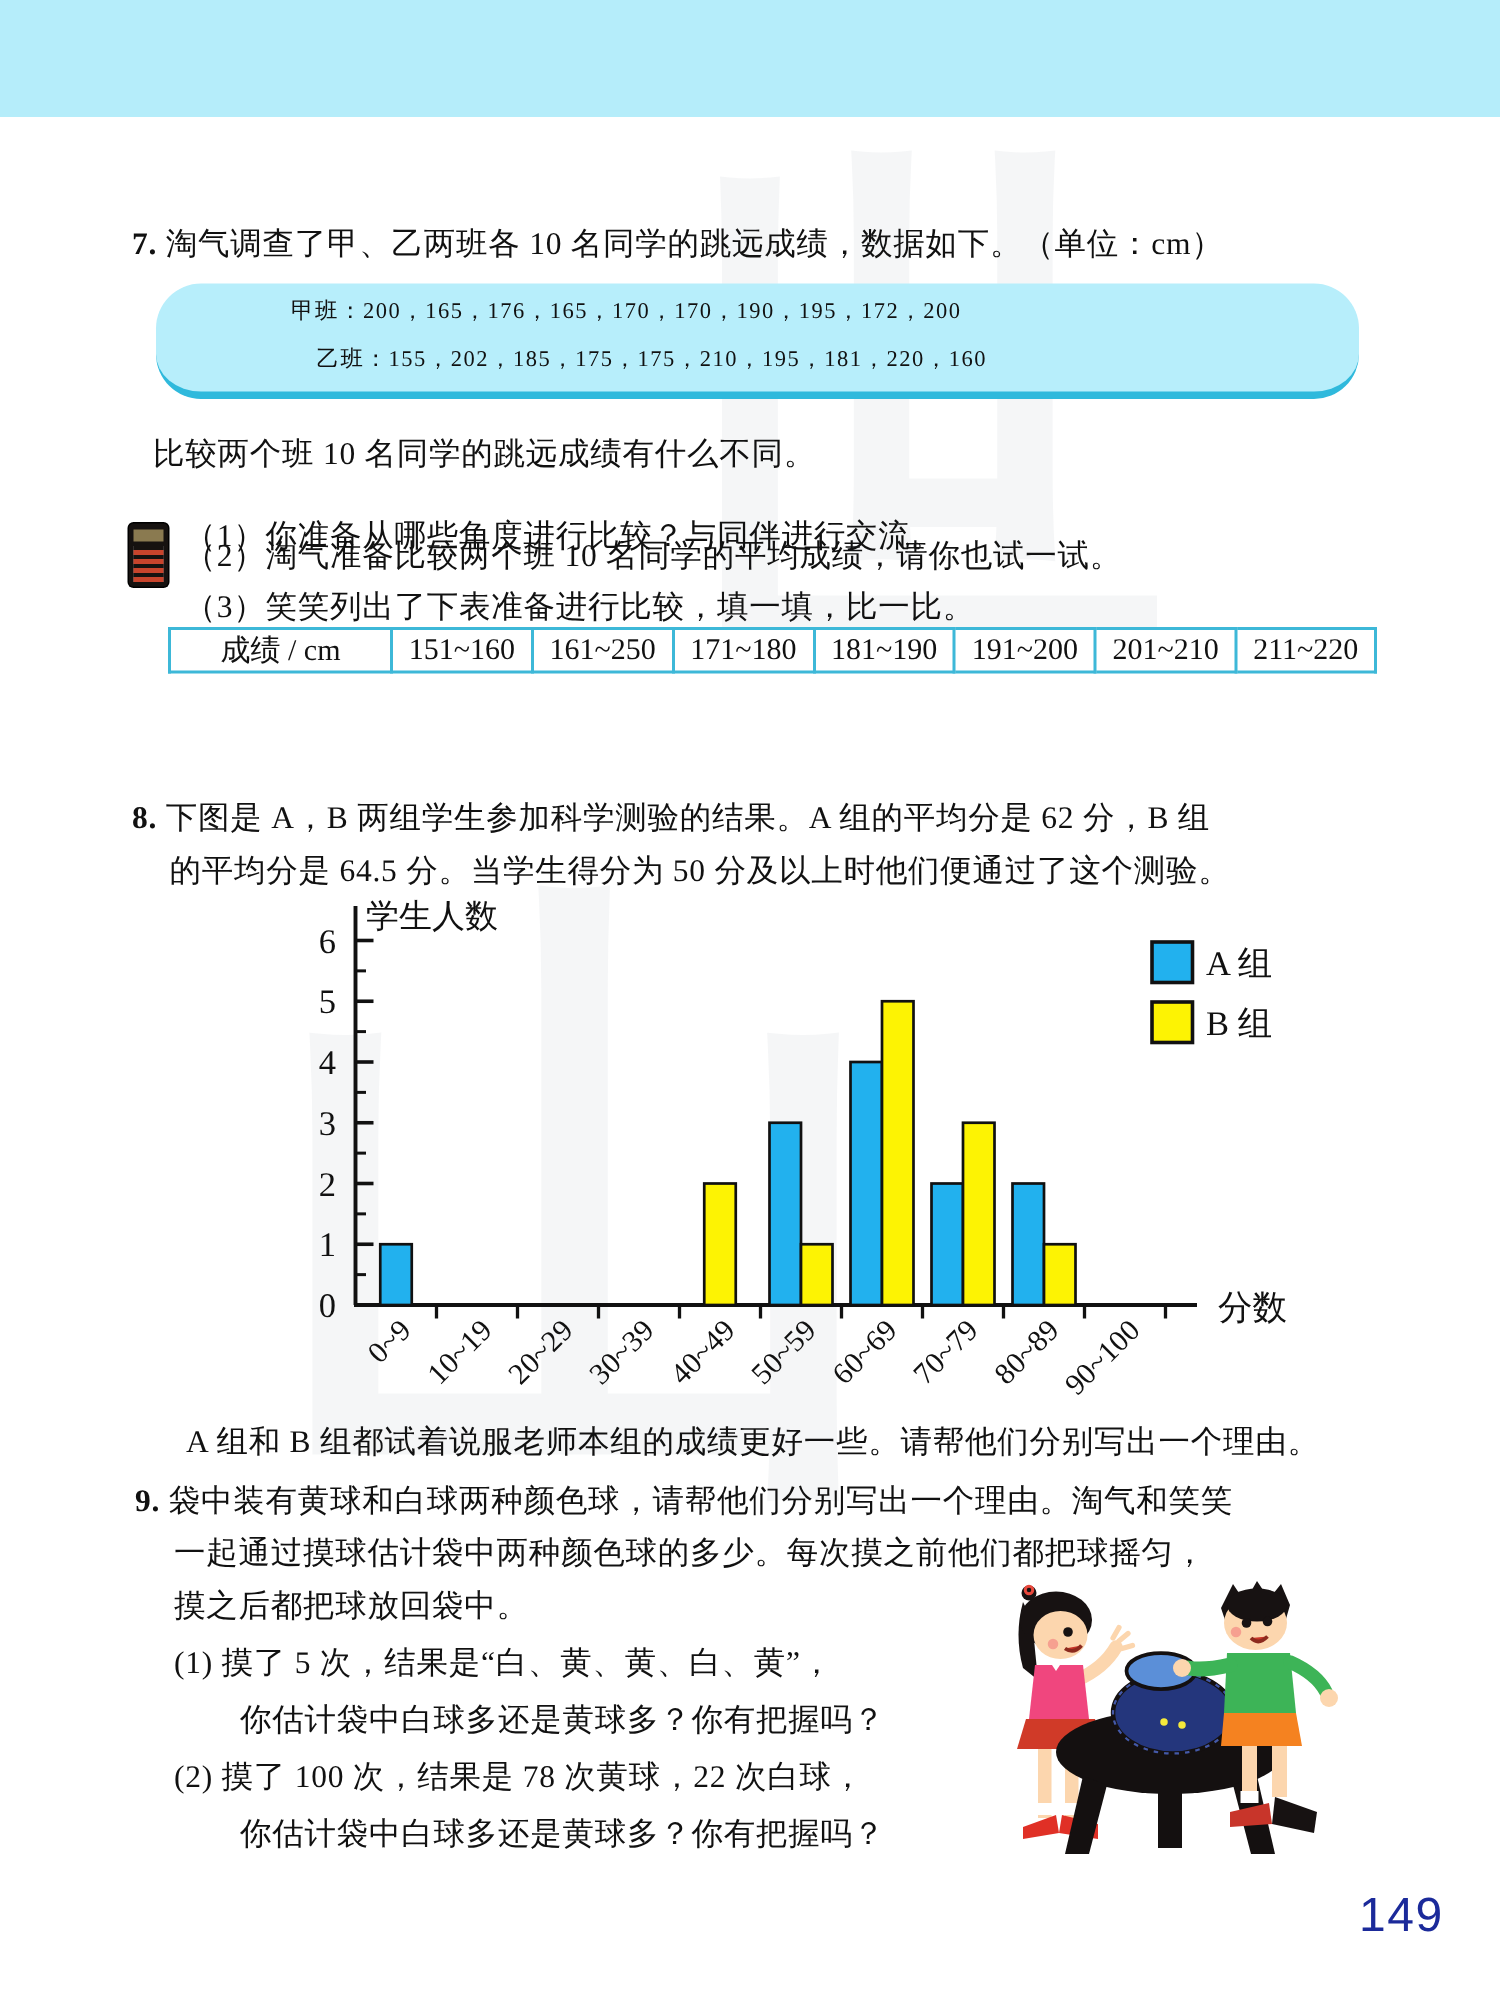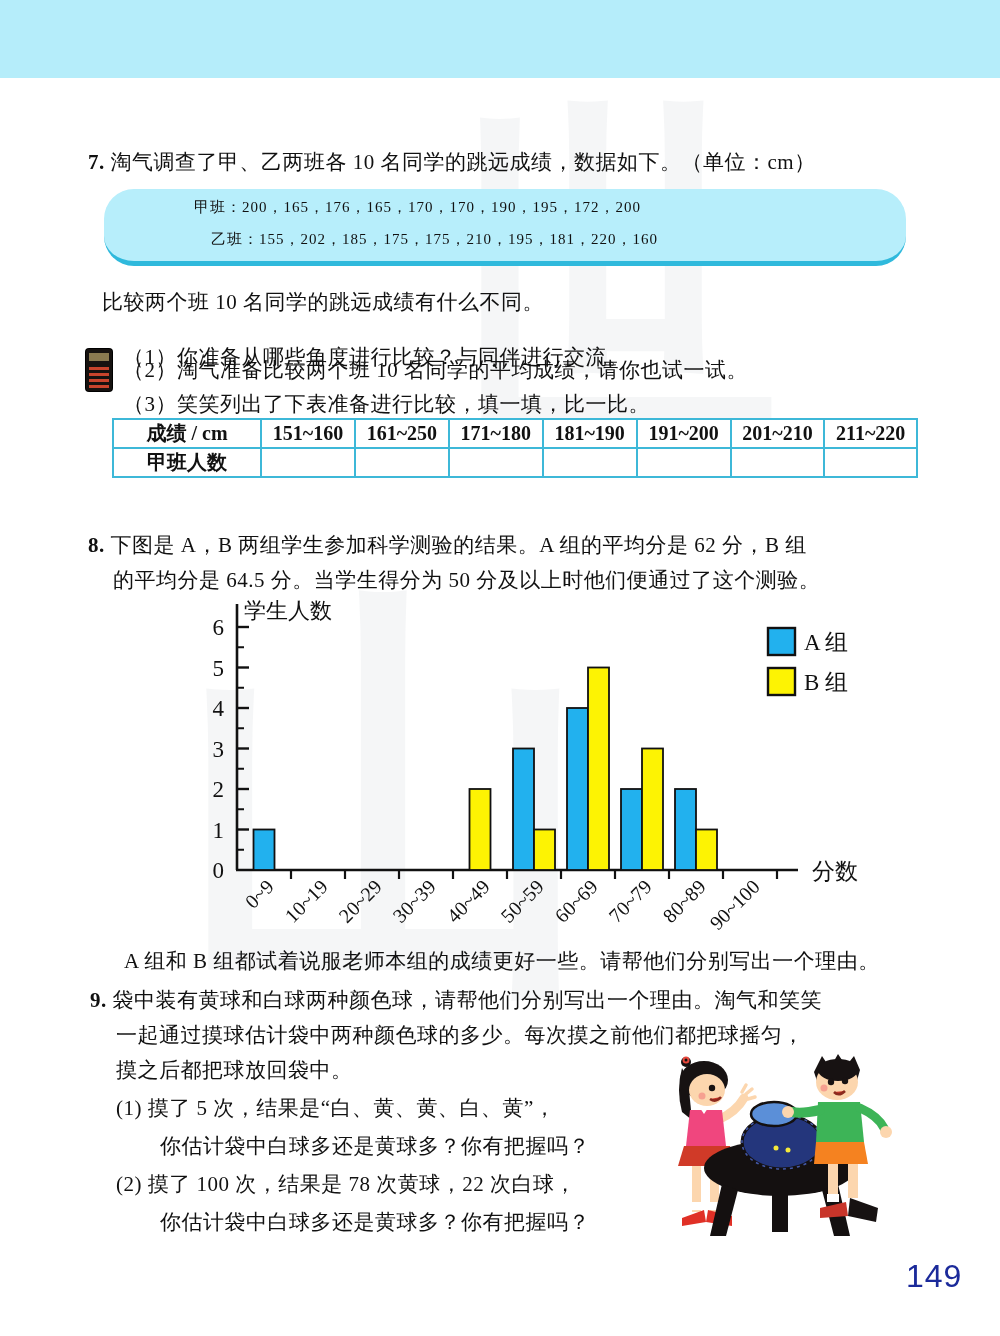--- a/index.html
+++ b/index.html
@@ -20,21 +20,21 @@
         box-shadow:0 0 0 1px #000;}
   .calc .scr{position:absolute;left:3px;top:4px;width:20px;height:8px;background:#8a7a50;}
   .calc .keys{position:absolute;left:3px;top:15px;width:20px;height:24px;
         background:repeating-linear-gradient(0deg,#c8442c 0 3px,#161210 3px 6px),
                    repeating-linear-gradient(90deg,rgba(255,255,255,.5) 0 3px,transparent 3px 6px);
         background-blend-mode:multiply;}
   
   table.cmp{position:absolute;left:112px;top:418px;width:806px;border-collapse:collapse;
             border:2px solid #222;background:#fff;}
   table.cmp td{border:2px solid #3db8d8;height:26px;text-align:center;font-size:20px;
-               font-family:"Liberation Serif","DejaVu Serif",serif;padding:0 2px;font-weight:bold;}
+               font-family:"Liberation Serif","DejaVu Serif",serif;padding:0 2px;}
   table.cmp td.c0{width:142px;font-size:20px;}
   
   #chart-svg{position:absolute;left:200px;top:594px;}
   #chart-svg text{font-family:"Liberation Serif","DejaVu Serif",serif;fill:#111;}
   
   #illu{position:absolute;left:652px;top:1050px;}
   .pagenum{position:absolute;left:906px;top:1258px;font-size:32px;color:#1b2a9a;
            font-family:"Liberation Sans","DejaVu Sans",sans-serif;letter-spacing:1px;}
 </style>
 </head>
@@ -72,30 +72,20 @@
       <tbody id="cmp-table">
           <tr>
             <td class="c0">成绩 / cm</td>
             <td>151~160</td>
             <td>161~250</td>
             <td>171~180</td>
             <td>181~190</td>
             <td>191~200</td>
             <td>201~210</td>
             <td>211~220</td>
-          </tr>
-          <tr>
-            <td class="c0">甲班人数</td>
-            <td></td>
-            <td></td>
-            <td></td>
-            <td></td>
-            <td></td>
-            <td></td>
-            <td></td>
           </tr>
         </tbody>
     </table>
 
     <div class="line" style="left:88px;top:531px;">
       <span class="num">8.</span>
       <span>下图是 A，B 两组学生参加科学测验的结果。A 组的平均分是 62 分，B 组</span>
     </div>
     <div class="line" style="left:113px;top:566px;">的平均分是 64.5 分。当学生得分为 50 分及以上时他们便通过了这个测验。</div>
 

